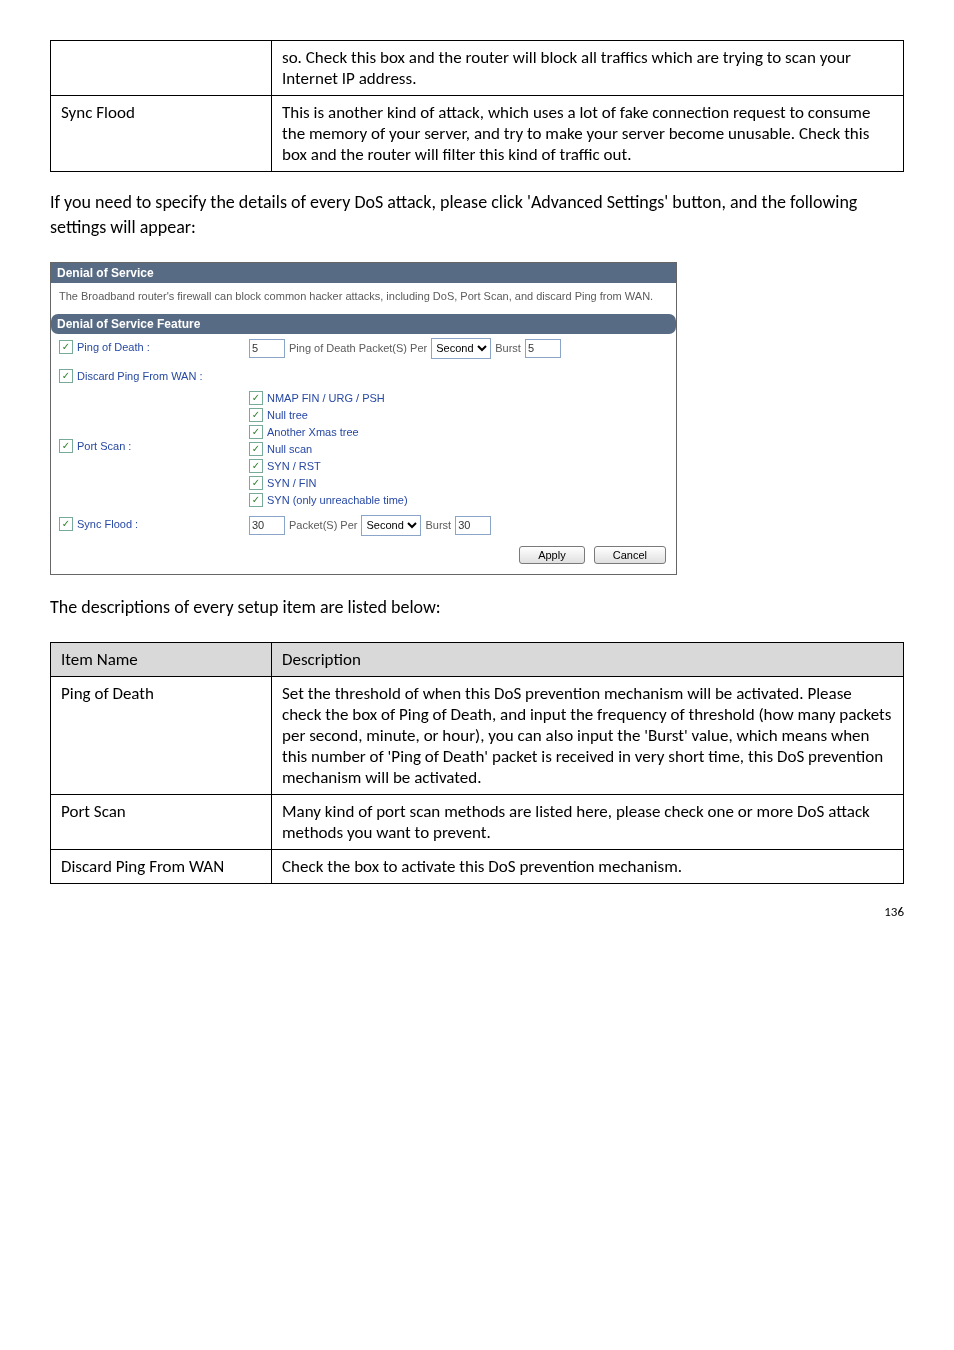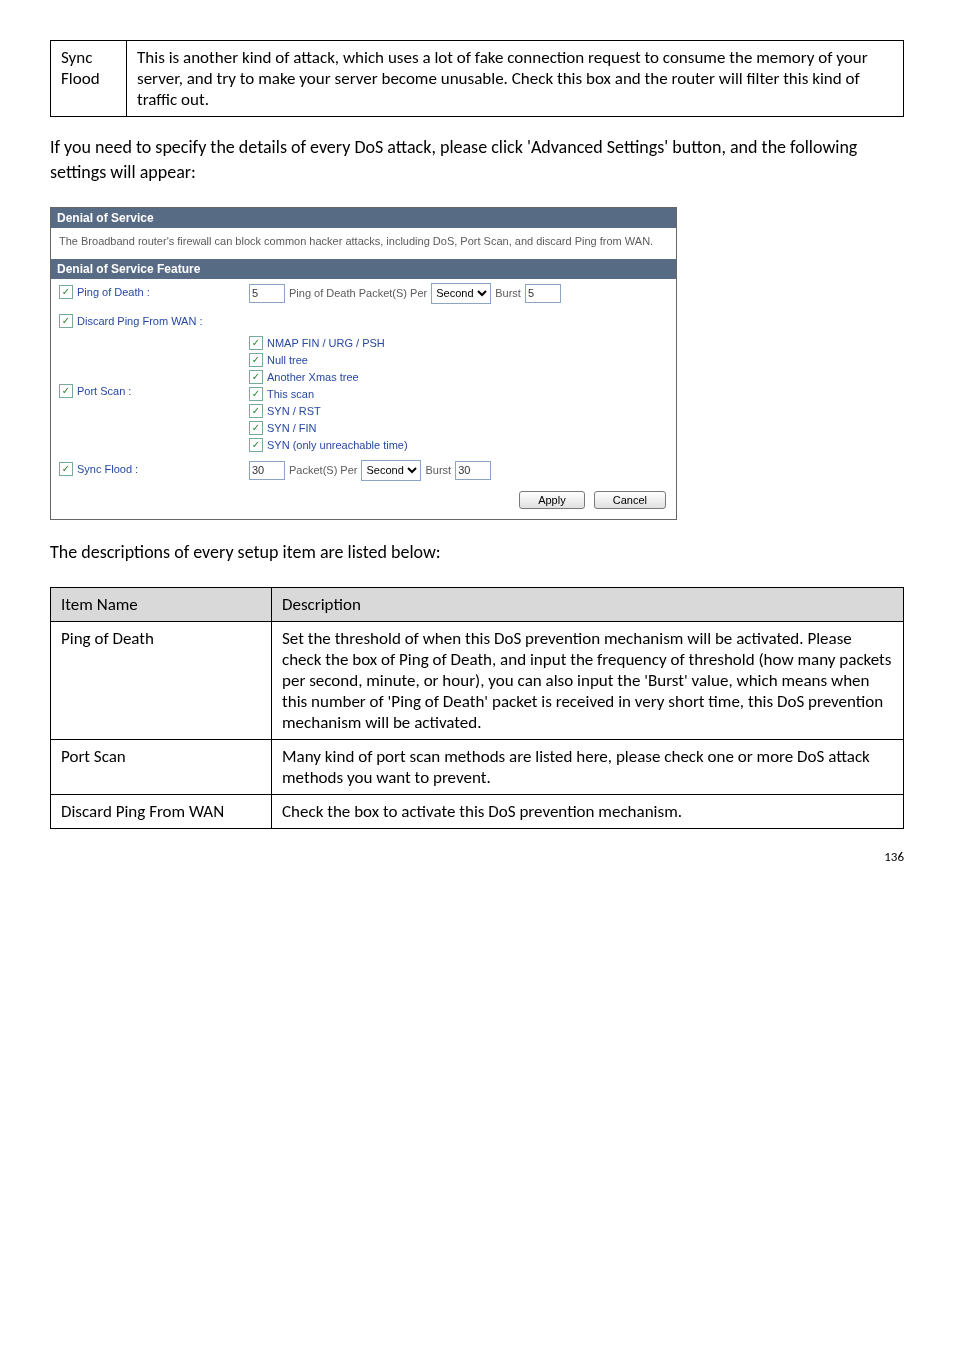--- a/index.html
+++ b/index.html
@@ -52,20 +52,21 @@
     padding: 6px 8px 10px 8px;
     font-size: 11px;
     line-height: 1.3;
   }
   .dos-subheader {
     background: #586b84;
     color: #fff;
     font-weight: bold;
     padding: 3px 6px;
     font-size: 12px;
+    border-radius: 7px;
   }
   .dos-row {
     display: flex;
     align-items: flex-start;
     padding: 4px 8px;
     color: #2748a3;
     font-size: 11px;
   }
   .dos-left {
     width: 190px;
@@ -140,20 +141,24 @@
     font-size: 13px;
     color: #000;
     margin-top: 20px;
   }
 </style>
 </head>
 <body>
 
 <table class="doc-table">
   <tbody>
+      <tr>
+    <td style="width:200px"></td>
+    <td>so. Check this box and the router will block all traffics which are trying to scan your Internet IP address.</td>
+  </tr>
   <tr>
     <td>Sync Flood</td>
     <td>This is another kind of attack, which uses a lot of fake connection request to consume the memory of your server, and try to make your server become unusable. Check this box and the router will filter this kind of traffic out.</td>
   </tr>
 </tbody>
   </table>
 
 <p class="body-text">If you need to specify the details of every DoS attack, please click 'Advanced Settings' button, and the following settings will appear:</p>
 
 <div class="dos-panel">
@@ -202,21 +207,21 @@
       <span class="cb">
           <span class="cb-box">✓</span>
           <span>Null tree</span>
         </span>
       <span class="cb">
           <span class="cb-box">✓</span>
           <span>Another Xmas tree</span>
         </span>
       <span class="cb">
           <span class="cb-box">✓</span>
-          <span>This scan</span>
+          <span>Null scan</span>
         </span>
       <span class="cb">
           <span class="cb-box">✓</span>
           <span>SYN / RST</span>
         </span>
       <span class="cb">
           <span class="cb-box">✓</span>
           <span>SYN / FIN</span>
         </span>
       <span class="cb">

